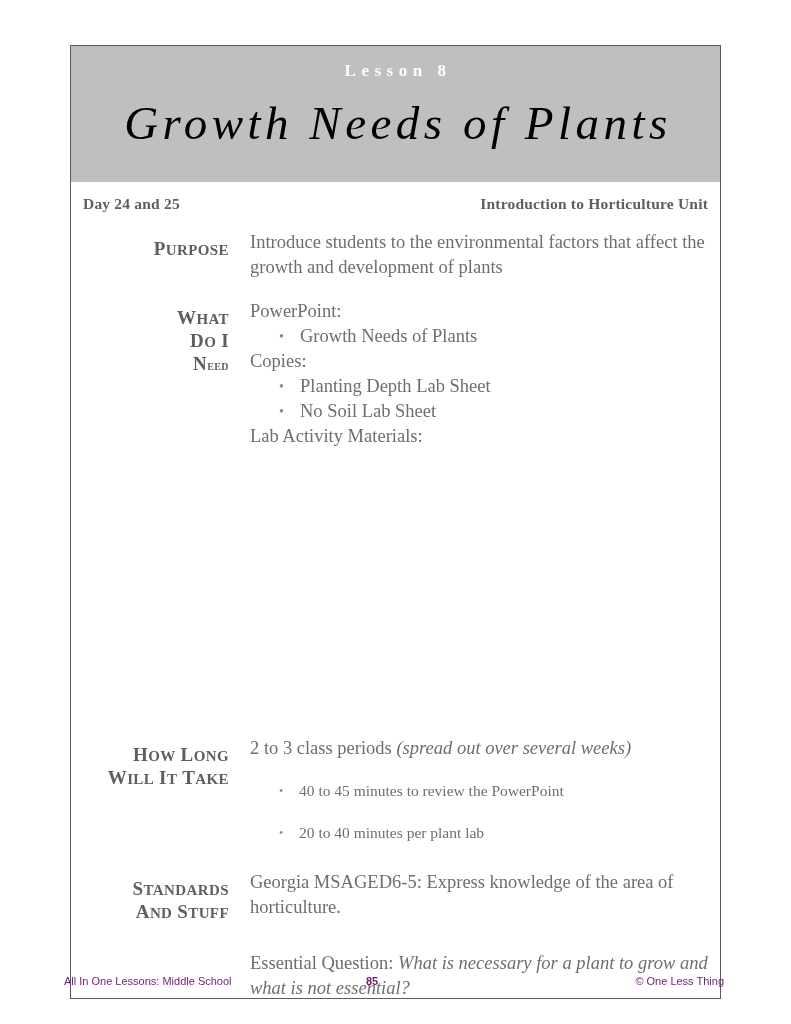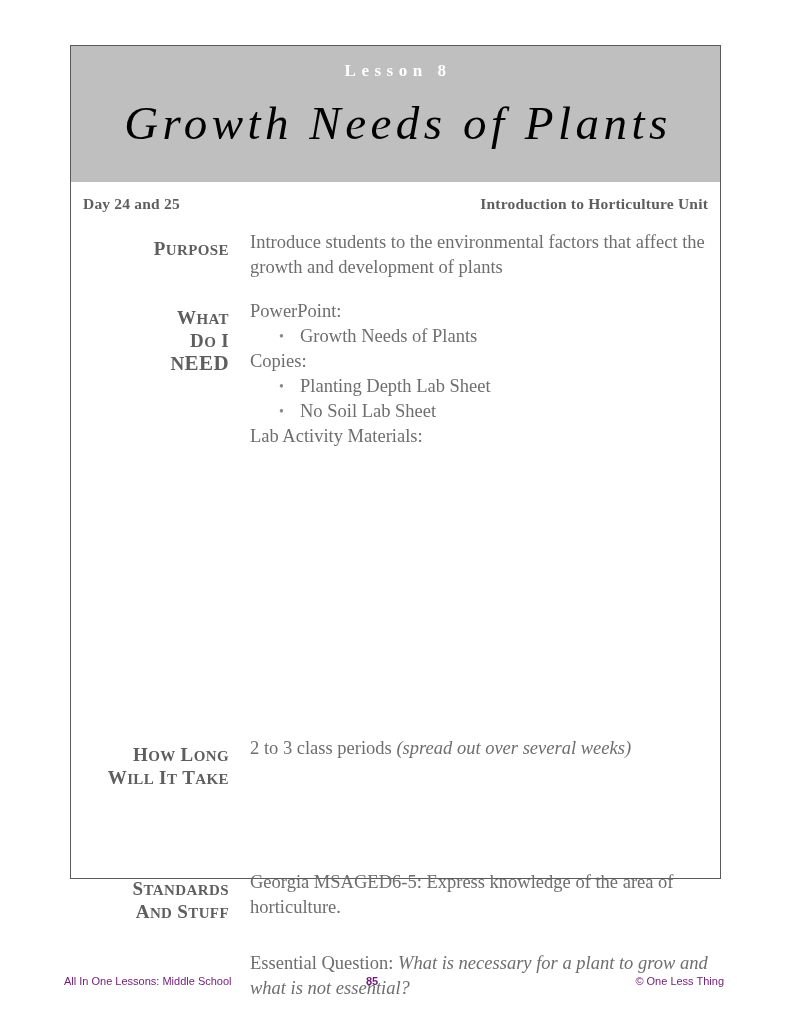--- a/index.html
+++ b/index.html
@@ -14,21 +14,21 @@
     font-family: "Liberation Serif", serif;
     -webkit-font-smoothing: antialiased;
   }
 
   
   .page-box {
     position: absolute;
     left: 70px;
     top: 45px;
     width: 651px;
-    height: 834px;
+    height: 954px;
     border: 1px solid #5a5a5a;
     box-sizing: border-box;
     background: #ffffff;
   }
 
   
   .header-band {
     background: #bfbfbf;
     height: 136px;
     box-sizing: border-box;
@@ -192,21 +192,21 @@
   </div>
 
   <div class="section sec-purpose">
     <div class="sec-label"><span style="font-size: 19px;">P</span><span style="font-size: 15px;">URPOSE</span></div>
     <div class="sec-body">
       <p class="para">Introduce students to the environmental factors that affect the growth and development of plants</p>
     </div>
   </div>
 
   <div class="section sec-what">
-    <div class="sec-label"><span style="font-size: 19px;">W</span><span style="font-size: 15px;">HAT</span><br><span style="font-size: 19px;">D</span><span style="font-size: 15px;">O</span> <span style="font-size: 19px;">I</span><br><span style="font-size: 19px;">N</span><span style="font-size: 21px;">EED</span></div>
+    <div class="sec-label"><span style="font-size: 19px;">W</span><span style="font-size: 15px;">HAT</span><br><span style="font-size: 19px;">D</span><span style="font-size: 15px;">O</span> <span style="font-size: 19px;">I</span><br><span style="font-size: 19px;">N</span><span style="font-size: 10px;">EED</span></div>
     <div class="sec-body">
 
       <p class="sublabel">PowerPoint:</p>
       <ul class="blist">
         <li>Growth Needs of Plants</li>
       </ul>
 
       <p class="sublabel">Copies:</p>
       <ul class="blist">
         <li>Planting Depth Lab Sheet</li>
@@ -216,20 +216,24 @@
       <p class="sublabel">Lab Activity Materials:</p>
 
     </div>
   </div>
 
   <div class="howlong-wrap">
     <div class="section sec-howlong">
       <div class="sec-label"><span style="font-size: 19px;">H</span><span style="font-size: 15px;">OW</span> <span style="font-size: 19px;">L</span><span style="font-size: 15px;">ONG</span><br><span style="font-size: 19px;">W</span><span style="font-size: 15px;">ILL</span> <span style="font-size: 19px;">I</span><span style="font-size: 15px;">T</span> <span style="font-size: 19px;">T</span><span style="font-size: 15px;">AKE</span></div>
       <div class="sec-body duration">
         <p class="para"><span>2 to 3 class periods </span><span class="ital">(spread out over several weeks)</span></p>
+        <ul class="blist spaced">
+          <li>40 to 45 minutes to review the PowerPoint</li>
+          <li>20 to 40 minutes per plant lab</li>
+        </ul>
       </div>
     </div>
   </div>
 
   <div class="stand-wrap">
     <div class="section sec-stand">
       <div class="sec-label"><span style="font-size: 19px;">S</span><span style="font-size: 15px;">TANDARDS</span><br><span style="font-size: 19px;">A</span><span style="font-size: 15px;">ND</span> <span style="font-size: 19px;">S</span><span style="font-size: 15px;">TUFF</span></div>
       <div class="sec-body standards">
         <p>Georgia MSAGED6-5: Express knowledge of the area of horticulture.</p>
         <p class="eq"><span>Essential Question: </span><span class="ital">What is necessary for a plant to grow and what is not essential?</span></p>

